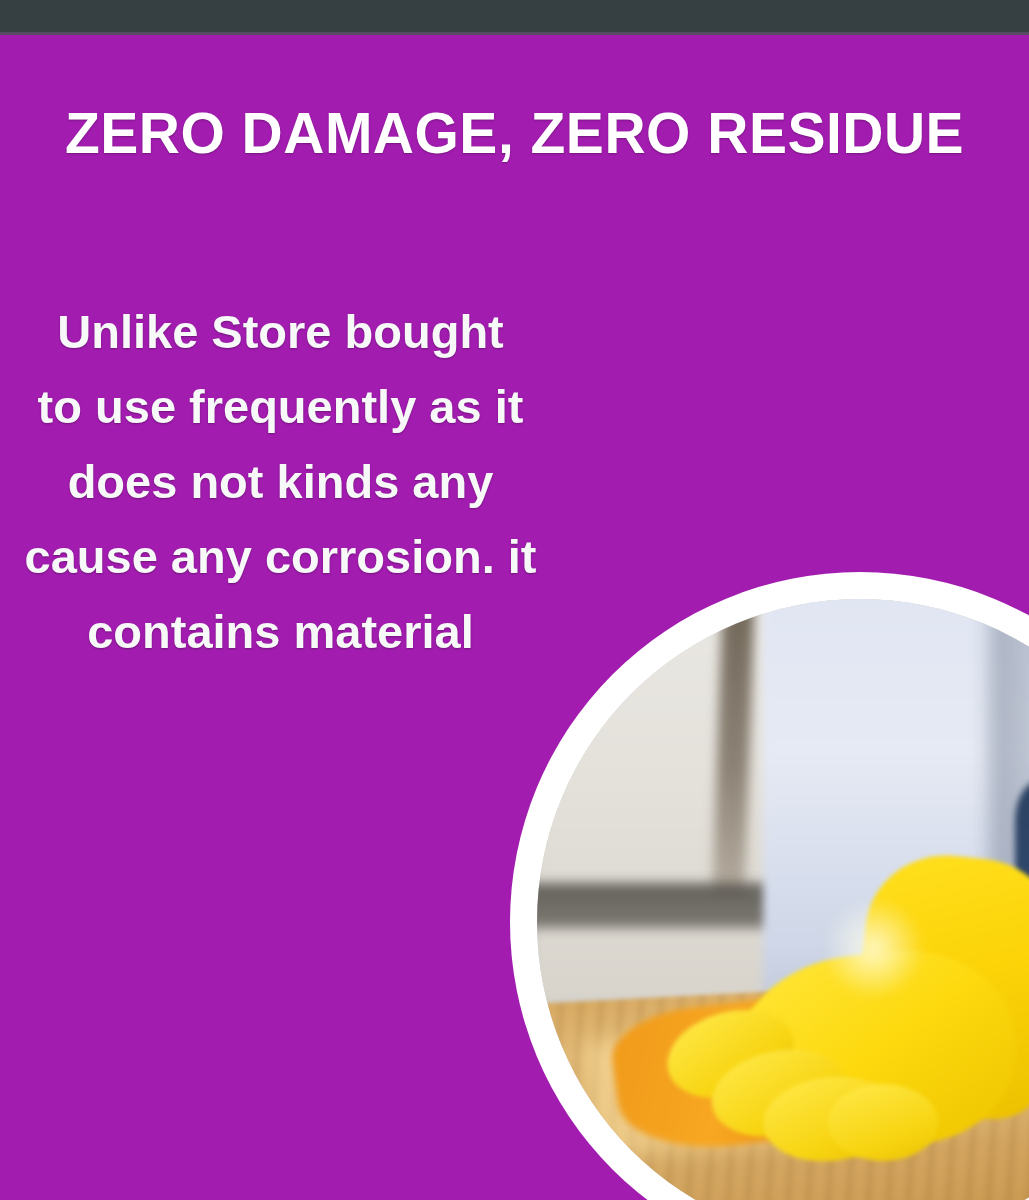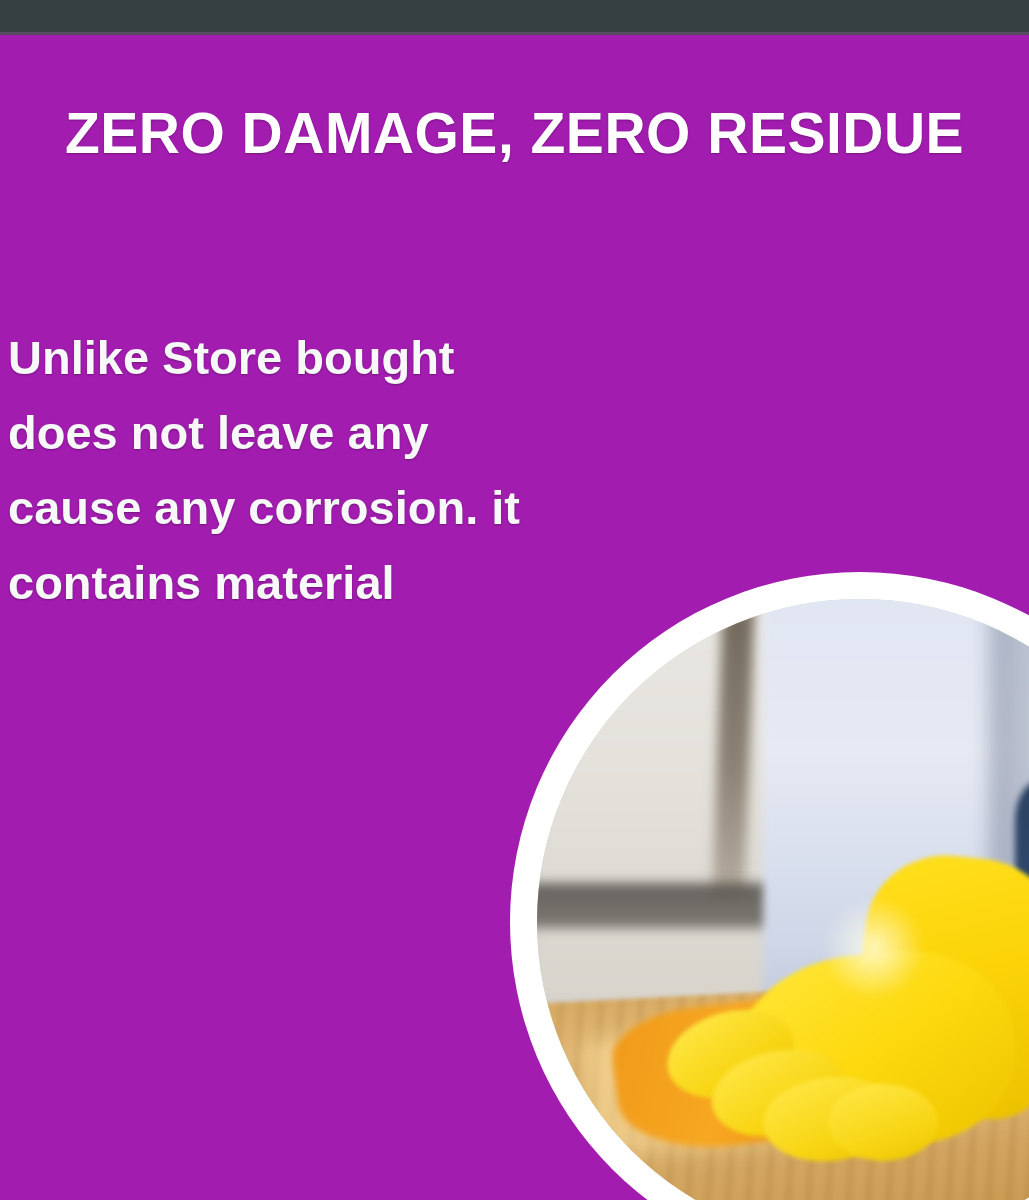--- a/index.html
+++ b/index.html
@@ -39,23 +39,24 @@
     font-weight: bold;
     letter-spacing: 0.5px;
     line-height: 1.05;
     white-space: nowrap;
     text-shadow: 0 1px 2px rgba(0,0,0,0.28);
   }
 
   
   .body-copy {
     position: absolute;
-    top: 288px;
+    top: 262px;
     left: 8px;
     width: 545px;
+    text-align: center;
     color: #f7f8f8;
     font-size: 47px;
     font-weight: bold;
     line-height: 75px;
     text-shadow: 0 1px 2px rgba(0,0,0,0.30);
   }
   .body-copy .ln { display: block; white-space: nowrap; }
 
   
   .photo-circle {
@@ -202,21 +203,22 @@
 <body>
 
 <div id="poster">
 
   <div class="top-hairline"></div>
 
   <div class="headline">ZERO DAMAGE, ZERO RESIDUE</div>
 
   <div class="body-copy">
     <span class="ln">Unlike Store bought</span>
-    <span class="ln">does not leave any</span>
+    <span class="ln">to use frequently as it</span>
+    <span class="ln">does not kinds any</span>
     <span class="ln">cause any corrosion. it</span>
     <span class="ln">contains material</span>
   </div>
 
   <div class="photo-circle">
     <div class="photo-inner">
       <div class="scene">
         <div class="wall"></div>
         <div class="wall-seam"></div>
         <div class="wall-shelf"></div>

